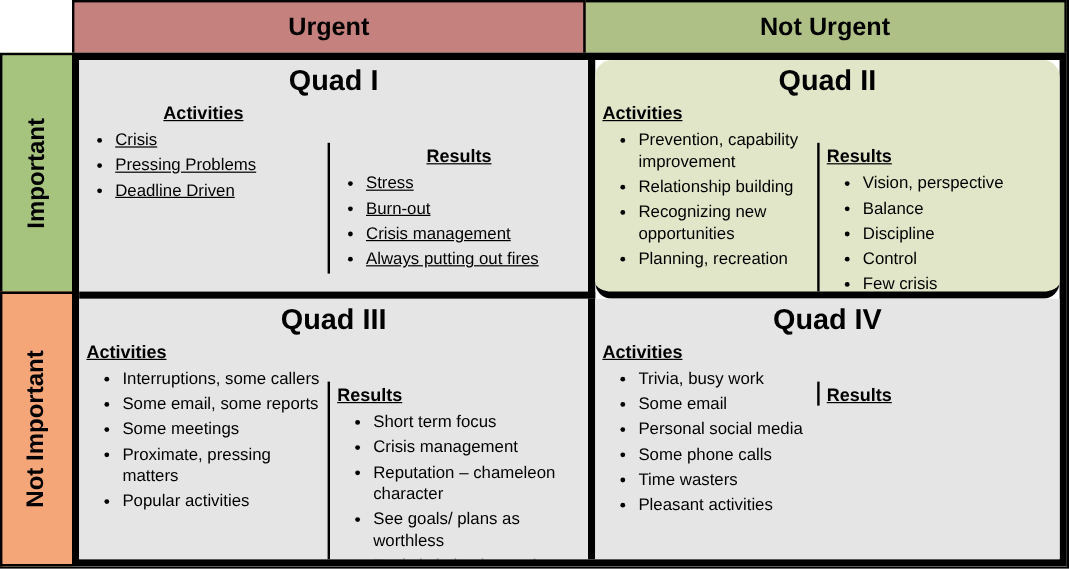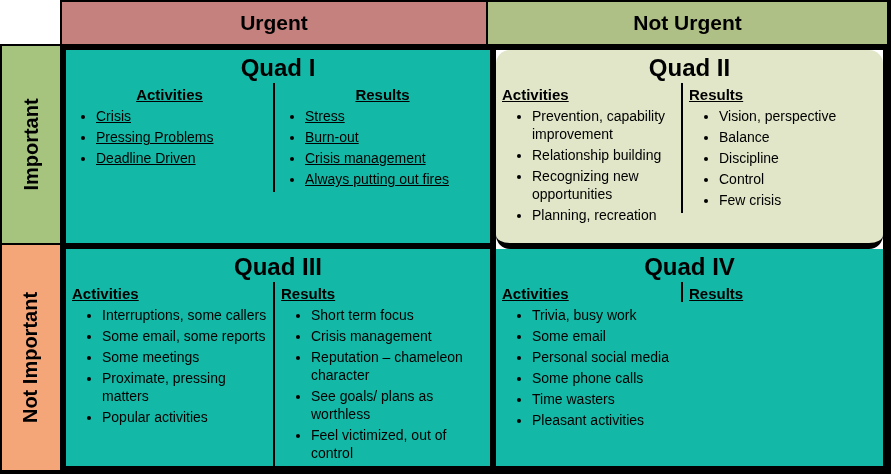--- a/index.html
+++ b/index.html
@@ -47,35 +47,35 @@
 
   
   .quadgrid {
     position: absolute; left: 60px; top: 44px; width: 829px; height: 428px;
     border: 6px solid #000;
     display: grid;
     grid-template-columns: 430px 1fr;
     grid-template-rows: 199px 1fr;
     background: #fff;
   }
-  .quad { display: flex; flex-direction: column; background: #14b8a6; overflow: hidden; }
+  .quad { display: flex; flex-direction: column; background: #e5e5e5; overflow: hidden; }
   .quad.q1 { border-right: 6px solid #000; border-bottom: 6px solid #000; }
   .quad.q2 { border-bottom: 6px solid #000; background: var(--quad2-bg, #E1E6C8); border-radius: 14px; }
   .quad.q3 { border-right: 6px solid #000; }
 
   .quad-title {
     text-align: center;
     font-weight: bold;
     font-size: 24px;
     padding: 5px 0 2px 0;
     line-height: 1.1;
   }
   .quad-cols { flex: 1; display: flex; align-items: flex-start; }
   .qcol { padding: 2px 4px 0 4px; }
-  .qcol.results { border-left: 2px solid #000; flex: 1; }
+  .qcol.results { border-left: 2px solid #000; flex: 1; margin-top: 36px; }
 
   
   .q1 .qcol.activities, .q3 .qcol.activities { width: 207px; flex: 0 0 207px; }
   .q2 .qcol.activities, .q4 .qcol.activities { width: 185px; flex: 0 0 185px; }
 
   .col-head {
     font-weight: bold;
     font-size: 15px;
     text-decoration: underline;
     padding: 1px 0 0 2px;

